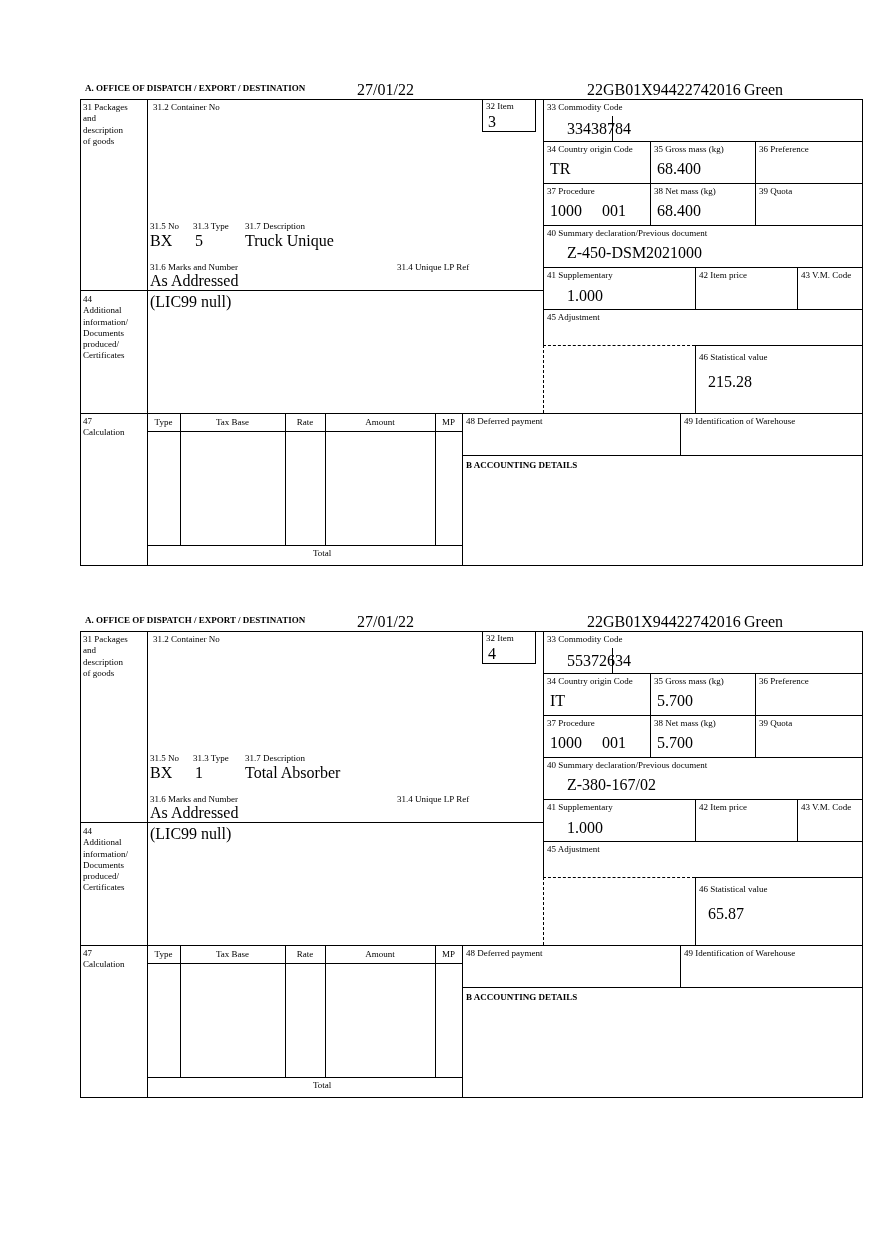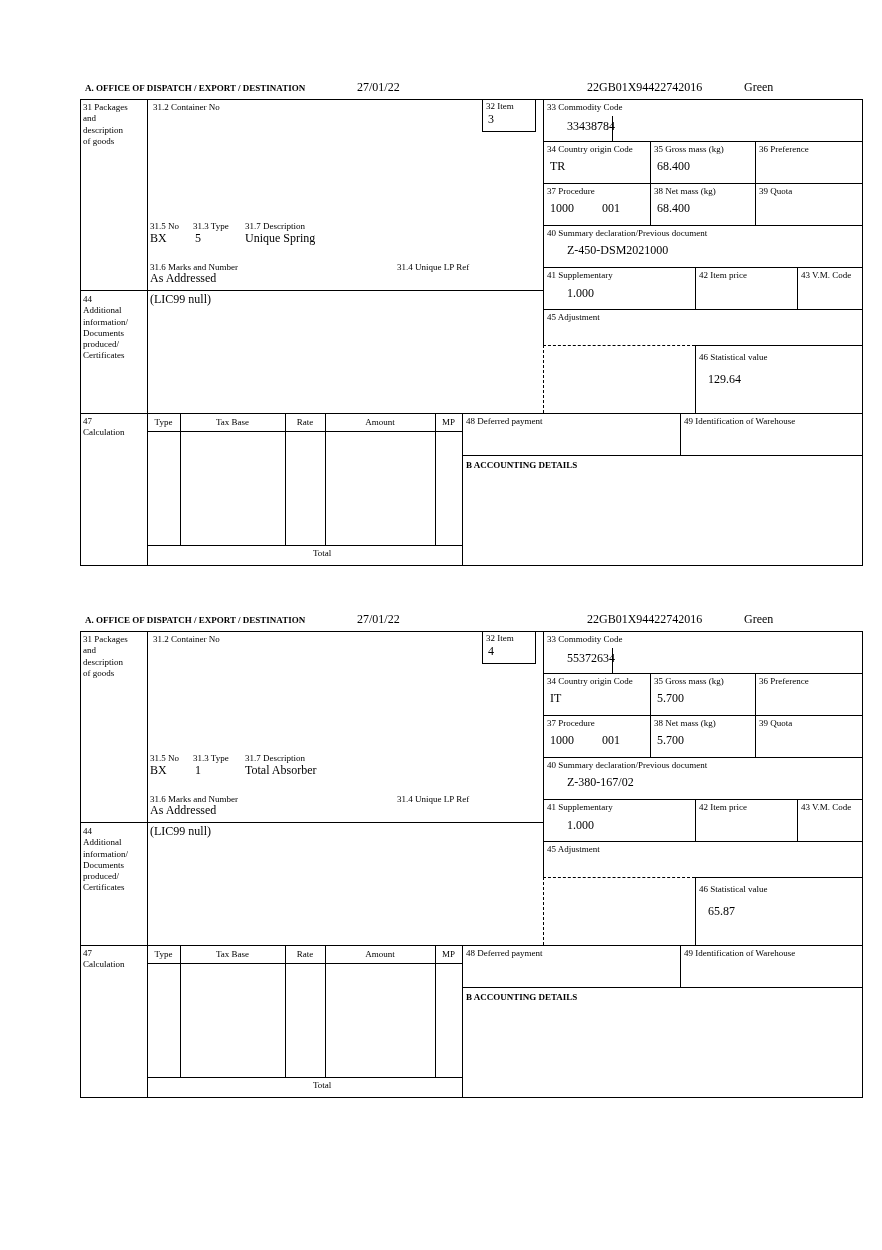--- a/index.html
+++ b/index.html
@@ -7,21 +7,21 @@
     width:882px; height:1250px; background:#ffffff; position:relative;
     font-family:"Liberation Serif", serif; color:#000;
   }
   .section { position:absolute; left:80px; width:783px; height:487px; }
   .s0 { top:80px; } .s1 { top:612px; }
   .hl { position:absolute; height:1px; background:#000; }
   .vl { position:absolute; width:1px; background:#000; }
   .dh { position:absolute; height:0; border-top:1px dashed #000; }
   .dv { position:absolute; width:0; border-left:1px dashed #000; }
   .t9  { position:absolute; font-size:9px;  line-height:1.25; white-space:nowrap; }
-  .t12 { position:absolute; font-size:12px; line-height:1.2;  white-space:nowrap; }
+  .t12 { position:absolute; font-size:16px; line-height:1.2;  white-space:nowrap; }
   .b { font-weight:bold; }
   .wrap { width:62px; white-space:pre-line; }
   .ctr { text-align:center; }
 </style>
 </head>
 <body>
 
 <div id="sections">
   <section class="section s0">
 
@@ -83,21 +83,21 @@
 Calculation</div>
 
     <div class="t9" style="left:73px;top:22px">31.2 Container No</div>
     <div class="t9" style="left:406px;top:21px">32 Item</div>
     <div class="t12" style="left:408px;top:32px">3</div>
     <div class="t9" style="left:70px;top:141px">31.5 No</div>
     <div class="t9" style="left:113px;top:141px">31.3 Type</div>
     <div class="t9" style="left:165px;top:141px">31.7 Description</div>
     <div class="t12" style="left:70px;top:151px">BX</div>
     <div class="t12" style="left:115px;top:151px">5</div>
-    <div class="t12" style="left:165px;top:151px">Unique Spring</div>
+    <div class="t12" style="left:165px;top:151px">Truck Unique</div>
     <div class="t9" style="left:70px;top:182px">31.6 Marks and Number</div>
     <div class="t9" style="left:317px;top:182px">31.4 Unique LP Ref</div>
     <div class="t12" style="left:70px;top:191px">As Addressed</div>
     <div class="t12" style="left:70px;top:212px">(LIC99 null)</div>
 
     <div class="t9" style="left:467px;top:22px">33 Commodity Code</div>
     <div class="t12" style="left:487px;top:39px">33438784</div>
     <div class="t9" style="left:467px;top:64px">34 Country origin Code</div>
     <div class="t12" style="left:470px;top:79px">TR</div>
     <div class="t9" style="left:574px;top:64px">35 Gross mass (kg)</div>
@@ -110,21 +110,21 @@
     <div class="t12" style="left:577px;top:121px">68.400</div>
     <div class="t9" style="left:679px;top:106px">39 Quota</div>
     <div class="t9" style="left:467px;top:148px">40 Summary declaration/Previous document</div>
     <div class="t12" style="left:487px;top:163px">Z-450-DSM2021000</div>
     <div class="t9" style="left:467px;top:190px">41 Supplementary</div>
     <div class="t12" style="left:487px;top:206px">1.000</div>
     <div class="t9" style="left:619px;top:190px">42 Item price</div>
     <div class="t9" style="left:721px;top:190px">43 V.M. Code</div>
     <div class="t9" style="left:467px;top:232px">45 Adjustment</div>
     <div class="t9" style="left:619px;top:272px">46 Statistical value</div>
-    <div class="t12" style="left:628px;top:292px">129.64</div>
+    <div class="t12" style="left:628px;top:292px">215.28</div>
 
     <div class="t9 ctr" style="left:67px;top:337px;width:33px">Type</div>
     <div class="t9 ctr" style="left:100px;top:337px;width:105px">Tax Base</div>
     <div class="t9 ctr" style="left:205px;top:337px;width:40px">Rate</div>
     <div class="t9 ctr" style="left:245px;top:337px;width:110px">Amount</div>
     <div class="t9 ctr" style="left:355px;top:337px;width:27px">MP</div>
     <div class="t9" style="left:233px;top:468px">Total</div>
 
     <div class="t9" style="left:386px;top:336px">48 Deferred payment</div>
     <div class="t9" style="left:604px;top:336px">49 Identification of Warehouse</div>

